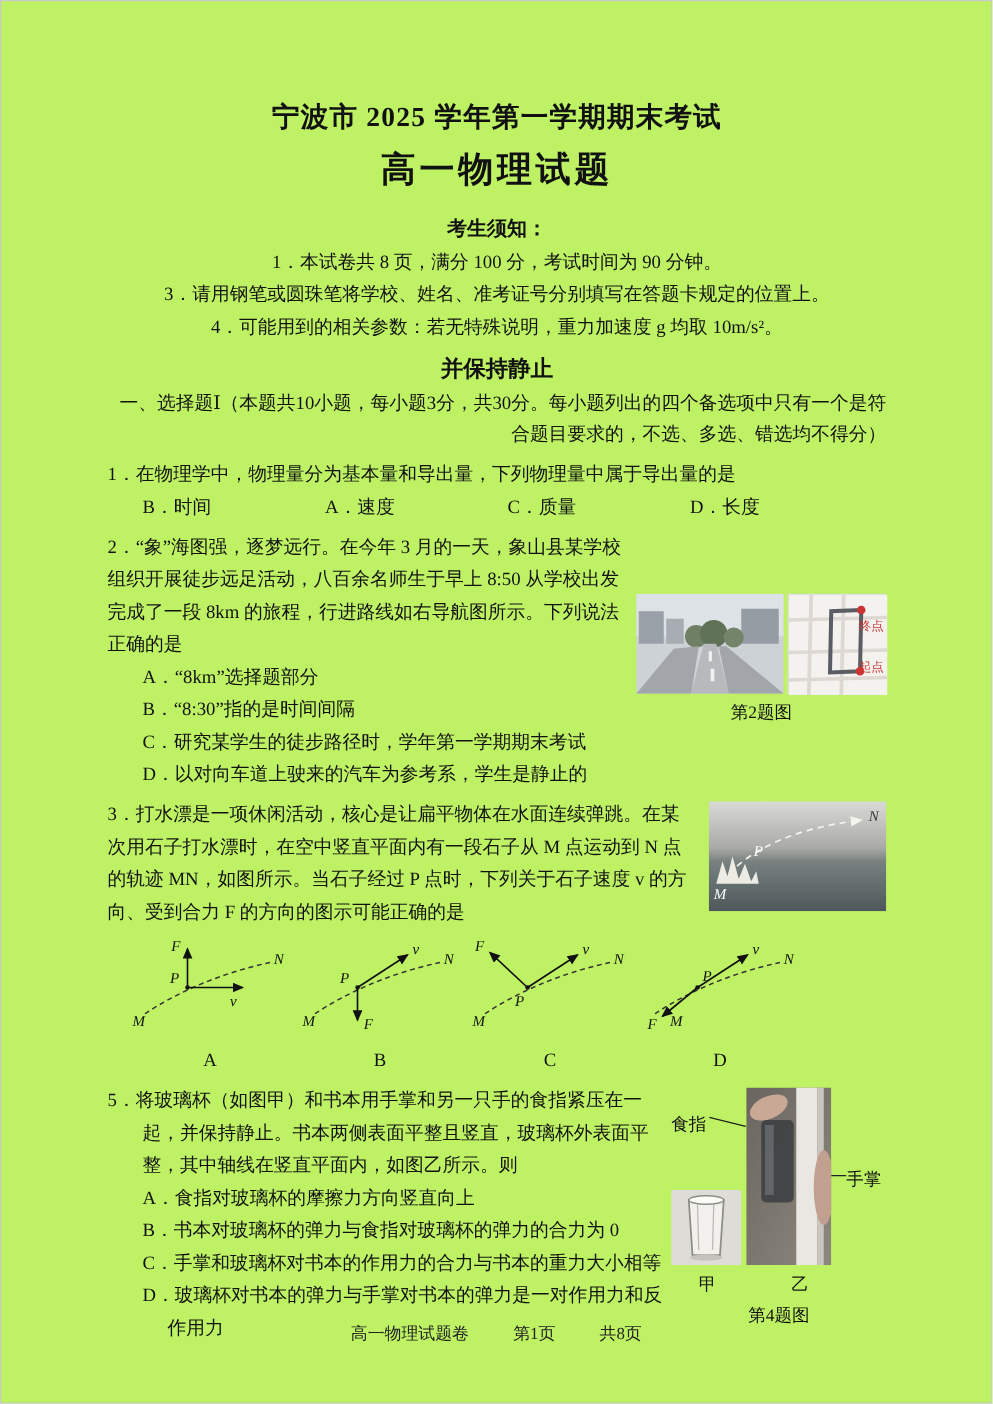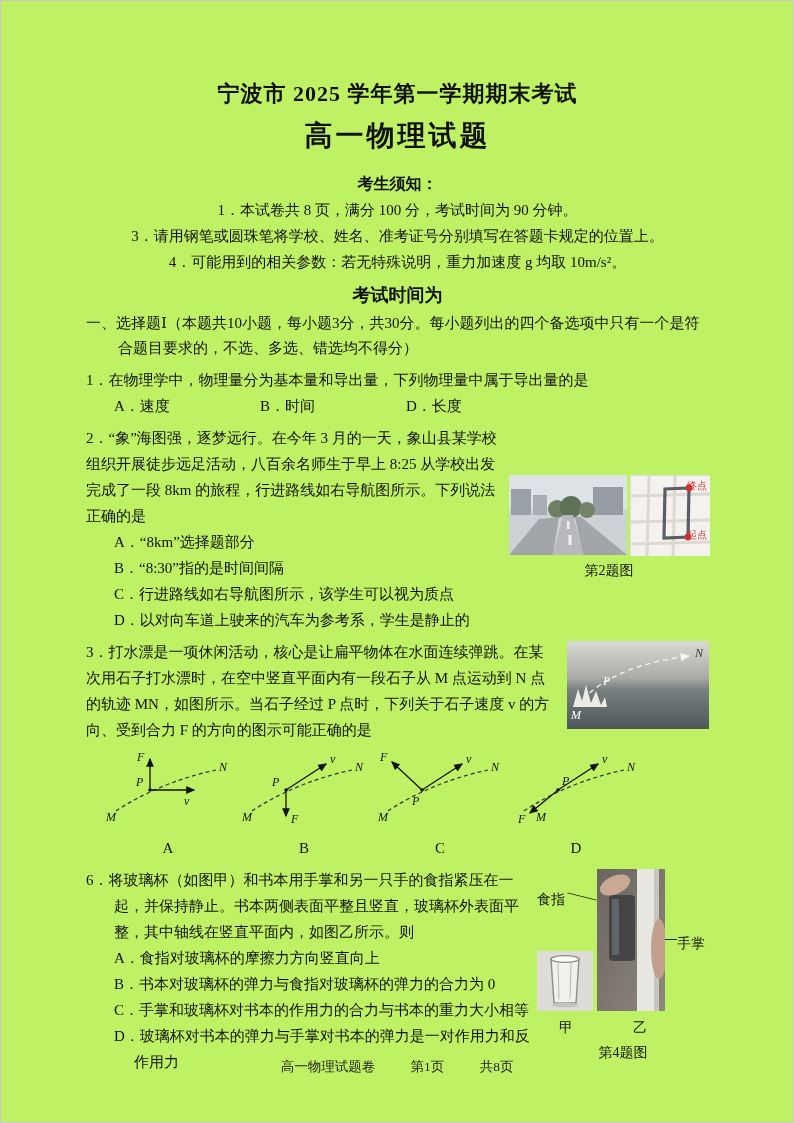--- a/index.html
+++ b/index.html
@@ -8,38 +8,38 @@
   .page {
     position:relative; width:794px; height:1123px; margin:0 auto;
     background:#bef264; border:1px solid #c9c9c9; overflow:hidden;
     padding:78px 84px 0 85px;
   }
   .title { text-align:center; font-size:22px; font-weight:bold; letter-spacing:1px; }
   .subtitle { text-align:center; font-size:28px; font-weight:bold; letter-spacing:3px; margin-top:8px; }
   .notice { margin-top:16px; font-size:15px; line-height:26px;text-align:center; }
   .notice-heading { font-weight:bold; font-size:16px; }
   .part-title { text-align:center; font-size:18px; font-weight:bold; margin-top:8px; }
-  .intro { font-size:15px; line-height:25px; margin-top:4px; padding-left:32px; text-indent:-32px; }
+  .intro { font-size:15px; line-height:25px; margin-top:4px; padding-left:32px; text-indent:-32px;text-align:right; }
   .question { font-size:15px; line-height:26px; margin-top:6px; }
   .q-stem { }
   .q-stem.hang { padding-left:28px; text-indent:-28px; }
   .opt { padding-left:28px; }
   .opt.hang { padding-left:48px; text-indent:-20px; }
   .options-row { display:flex; padding-left:28px; }
   .options-row span { width:146px; }
   .options-row span:last-child { width:auto; }
   figure { float:right; }
   figcaption { text-align:center; font-size:14px; margin-top:3px; }
   
   .fig-q2 { width:200px; margin:50px 0 4px 12px; }
   .q2-row { display:flex; gap:3px; }
   .q2-photo { width:118px; height:80px; }
   .q2-map { width:79px; height:80px; position:relative; border:1px solid #ddd; }
   .map-label { position:absolute; font-size:10px; line-height:11px; color:#cc3333; }
-  .map-label.end { right:1px; top:4px; }
+  .map-label.end { right:1px; top:20px; }
   .map-label.start { right:1px; bottom:14px; }
   
   .fig-q3 { width:142px; margin:2px 0 4px 12px; }
   
   .diagram-row { clear:right; display:flex; gap:8px; padding-left:18px; margin-top:6px; }
   .diagram { width:128px; text-align:center; }
   .diagram svg text { font-style:italic; font-size:12px; fill:#111; font-family:"Liberation Serif",serif; }
   .traj { fill:none; stroke:#333; stroke-width:1.2; stroke-dasharray:4 3; }
   .vec  { stroke:#111; stroke-width:1.3; }
   .pt   { fill:#111; }
@@ -72,28 +72,29 @@
   <div class="title">宁波市 2025 学年第一学期期末考试</div>
   <div class="subtitle">高一物理试题</div>
 
   <div class="notice">
     <div class="notice-heading">考生须知：</div>
     <div class="notice-item">1．本试卷共 8 页，满分 100 分，考试时间为 90 分钟。</div>
     <div class="notice-item">3．请用钢笔或圆珠笔将学校、姓名、准考证号分别填写在答题卡规定的位置上。</div>
     <div class="notice-item">4．可能用到的相关参数：若无特殊说明，重力加速度 g 均取 10m/s²。</div>
   </div>
 
-  <div class="part-title">考试时间为</div>
+  <div class="part-title">并保持静止</div>
   <div class="intro">一、选择题Ⅰ（本题共10小题，每小题3分，共30分。每小题列出的四个备选项中只有一个是符合题目要求的，不选、多选、错选均不得分）</div>
 
   <div class="question">
     <div class="q-stem">1．在物理学中，物理量分为基本量和导出量，下列物理量中属于导出量的是</div>
     <div class="options-row">
+      <span>B．时间</span>
       <span>A．速度</span>
-      <span>B．时间</span>
+      <span>C．质量</span>
       <span>D．长度</span>
     </div>
   </div>
 
   <div class="question">
     <figure class="fig-q2">
       <div class="q2-row">
         <div class="q2-photo">
           <svg viewBox="0 0 118 80" width="118" height="80">
             <rect width="118" height="80" fill="#cdd2d6"></rect>
@@ -122,24 +123,24 @@
             <path d="M58,12 L34,13 L33,62 L57,61 L58,12" fill="none" stroke="#5a5d63" stroke-width="3.2"></path>
             <circle cx="58" cy="12" r="3.4" fill="#cc3333"></circle>
             <circle cx="57" cy="61" r="3.4" fill="#cc3333"></circle>
           </svg>
           <span class="map-label end">终点</span>
           <span class="map-label start">起点</span>
         </div>
       </div>
       <figcaption>第2题图</figcaption>
     </figure>
-    <div class="q-stem">2．“象”海图强，逐梦远行。在今年 3 月的一天，象山县某学校组织开展徒步远足活动，八百余名师生于早上 8:25 从学校出发完成了一段 8km 的旅程，行进路线如右导航图所示。下列说法正确的是</div>
+    <div class="q-stem">2．“象”海图强，逐梦远行。在今年 3 月的一天，象山县某学校组织开展徒步远足活动，八百余名师生于早上 8:50 从学校出发完成了一段 8km 的旅程，行进路线如右导航图所示。下列说法正确的是</div>
     <div class="opt">A．“8km”选择题部分</div>
     <div class="opt">B．“8:30”指的是时间间隔</div>
-    <div class="opt">C．行进路线如右导航图所示，该学生可以视为质点</div>
+    <div class="opt">C．研究某学生的徒步路径时，学年第一学期期末考试</div>
     <div class="opt">D．以对向车道上驶来的汽车为参考系，学生是静止的</div>
   </div>
 
   <div class="question">
     <figure class="fig-q3">
       <svg viewBox="0 0 142 88" width="142" height="88">
         <defs>
           <linearGradient id="waterg" x1="0" y1="0" x2="0" y2="1">
             <stop offset="0" stop-color="#d9d9d5"></stop>
             <stop offset="0.42" stop-color="#aaaba7"></stop>
@@ -271,21 +272,21 @@
             <line x1="21" y1="12" x2="22" y2="48" stroke="#b9b8b2" stroke-width="1"></line>
             <line x1="34" y1="12" x2="33" y2="48" stroke="#b9b8b2" stroke-width="1"></line>
             <ellipse cx="28" cy="54" rx="13" ry="2.6" fill="#c4c3bd"></ellipse>
           </svg>
         </div>
         <span class="q4-sub jia">甲</span>
         <span class="q4-sub yi">乙</span>
       </div>
       <figcaption>第4题图</figcaption>
     </figure>
-    <div class="q-stem hang">6．将玻璃杯（如图甲）和书本用手掌和另一只手的食指紧压在一起，并保持静止。书本两侧表面平整且竖直，玻璃杯外表面平整，其中轴线在竖直平面内，如图乙所示。则</div>
+    <div class="q-stem hang">5．将玻璃杯（如图甲）和书本用手掌和另一只手的食指紧压在一起，并保持静止。书本两侧表面平整且竖直，玻璃杯外表面平整，其中轴线在竖直平面内，如图乙所示。则</div>
     <div class="opt">A．食指对玻璃杯的摩擦力方向竖直向上</div>
     <div class="opt">B．书本对玻璃杯的弹力与食指对玻璃杯的弹力的合力为 0</div>
     <div class="opt">C．手掌和玻璃杯对书本的作用力的合力与书本的重力大小相等</div>
     <div class="opt hang">D．玻璃杯对书本的弹力与手掌对书本的弹力是一对作用力和反作用力</div>
   </div>
 
   <div class="footer">
     <span>高一物理试题卷</span>
     <span>第1页</span>
     <span>共8页</span>

